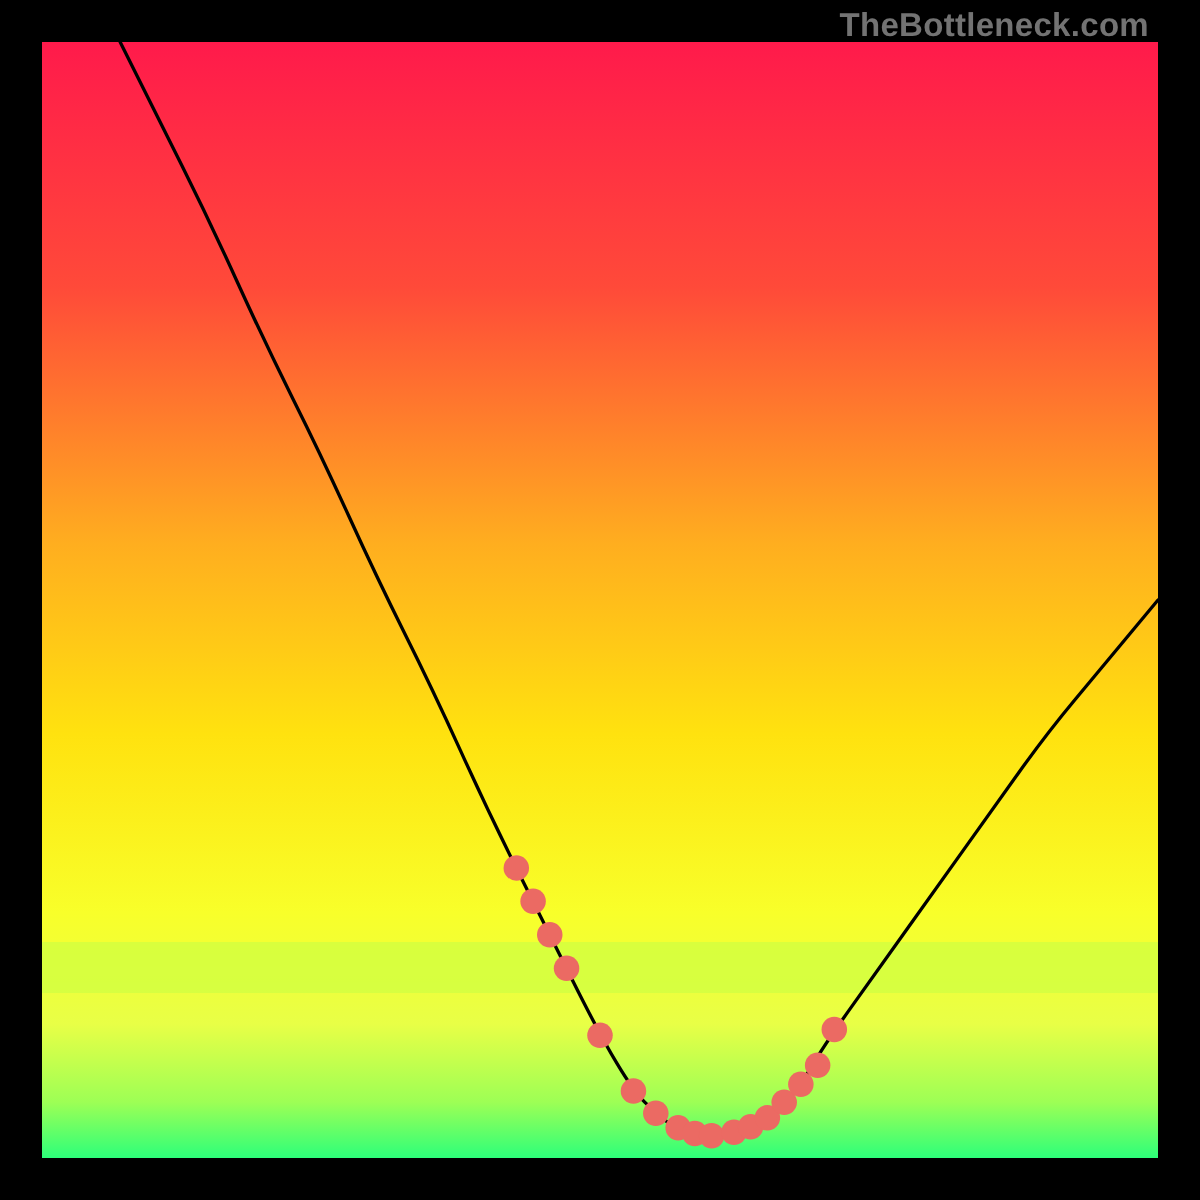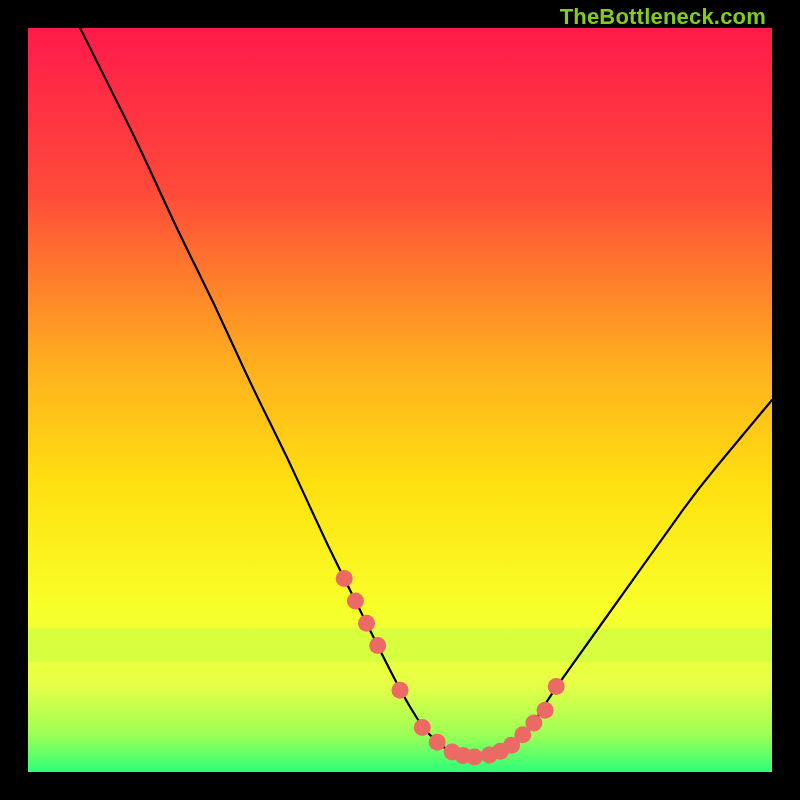--- a/index.html
+++ b/index.html
@@ -27,21 +27,21 @@
   .gradient-bg {
     position: absolute;
     inset: 0;
   }
   .watermark {
     position: absolute;
     top: 4px;
     right: 34px;
     font-size: 22px;
     font-weight: 600;
-    color: #84cc16;
+    color: #737373;
     letter-spacing: 0.2px;
     user-select: none;
   }
   svg.curve, svg.fringe {
     position: absolute;
     inset: 0;
     width: 744px;
     height: 744px;
     overflow: visible;
   }

